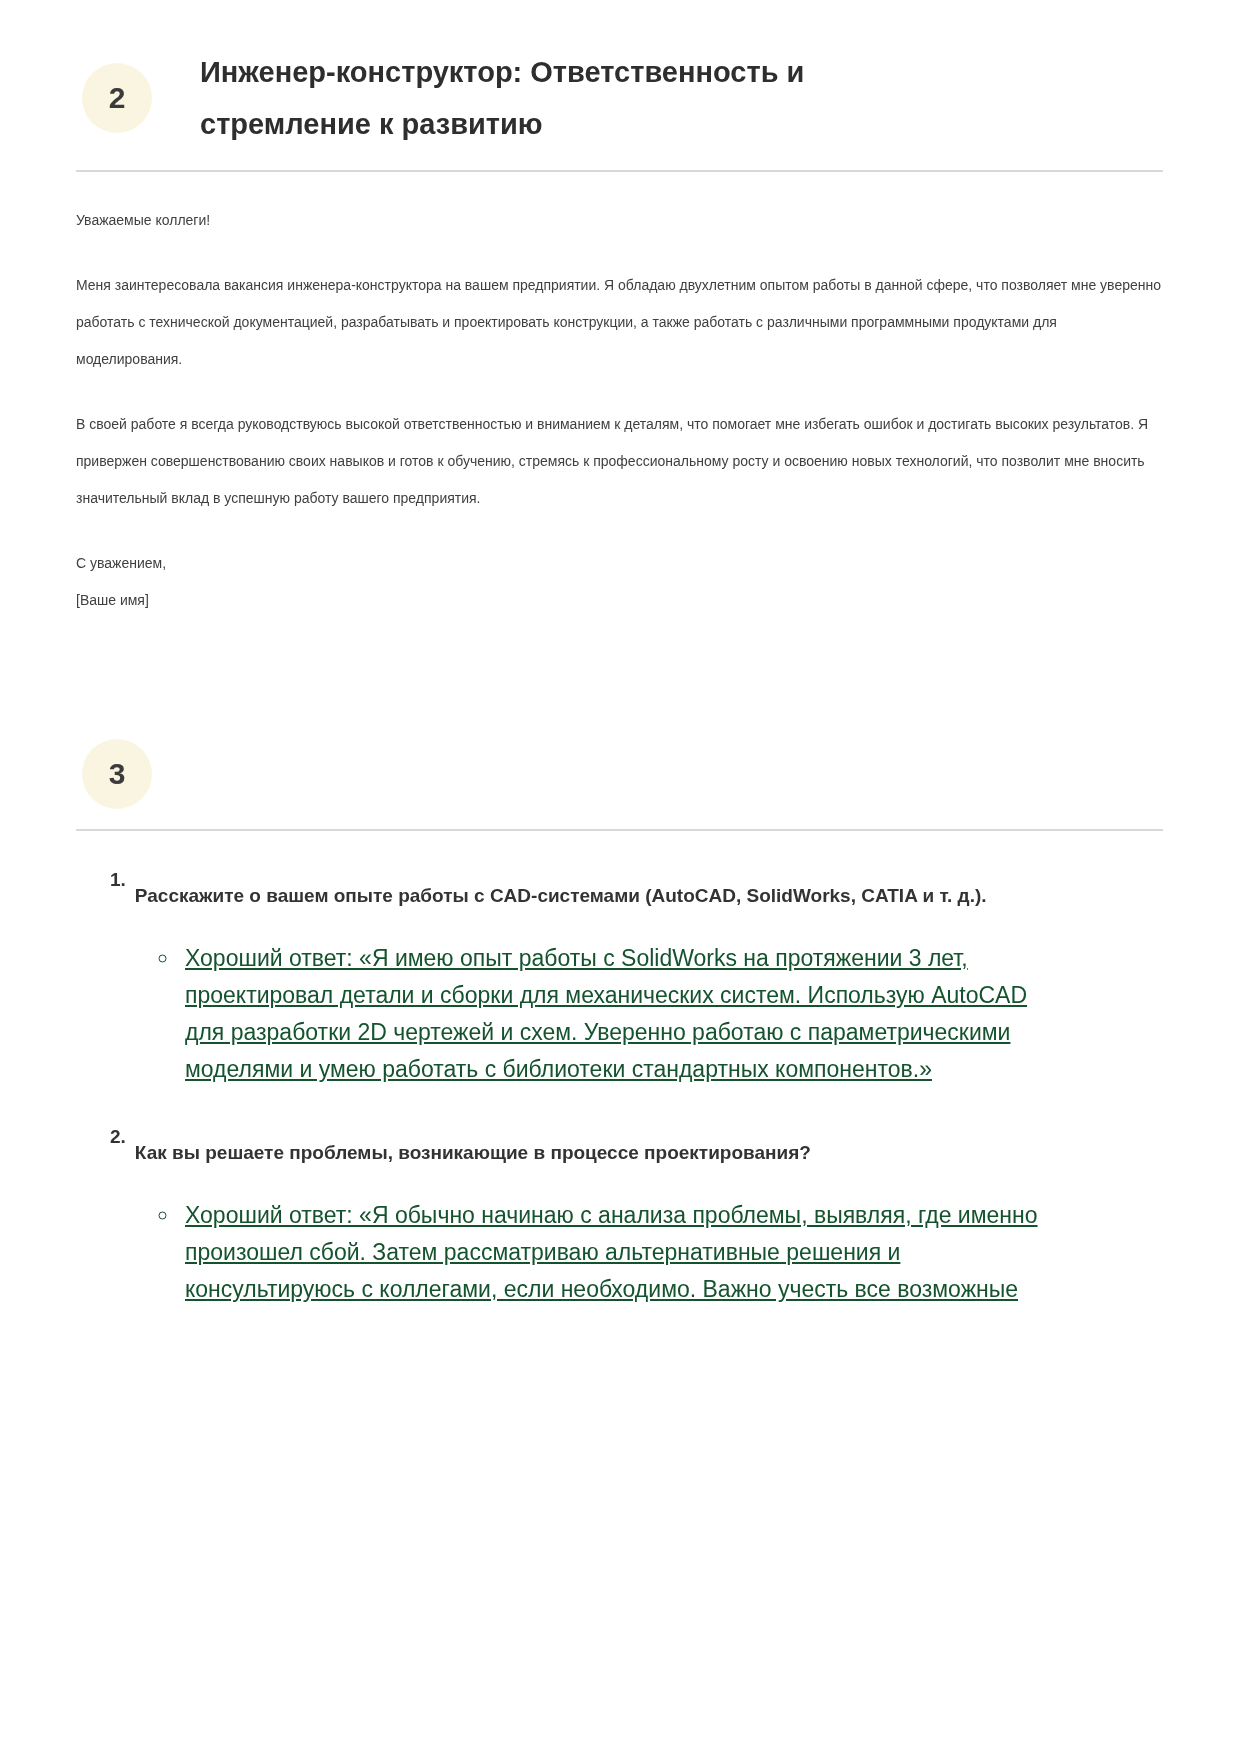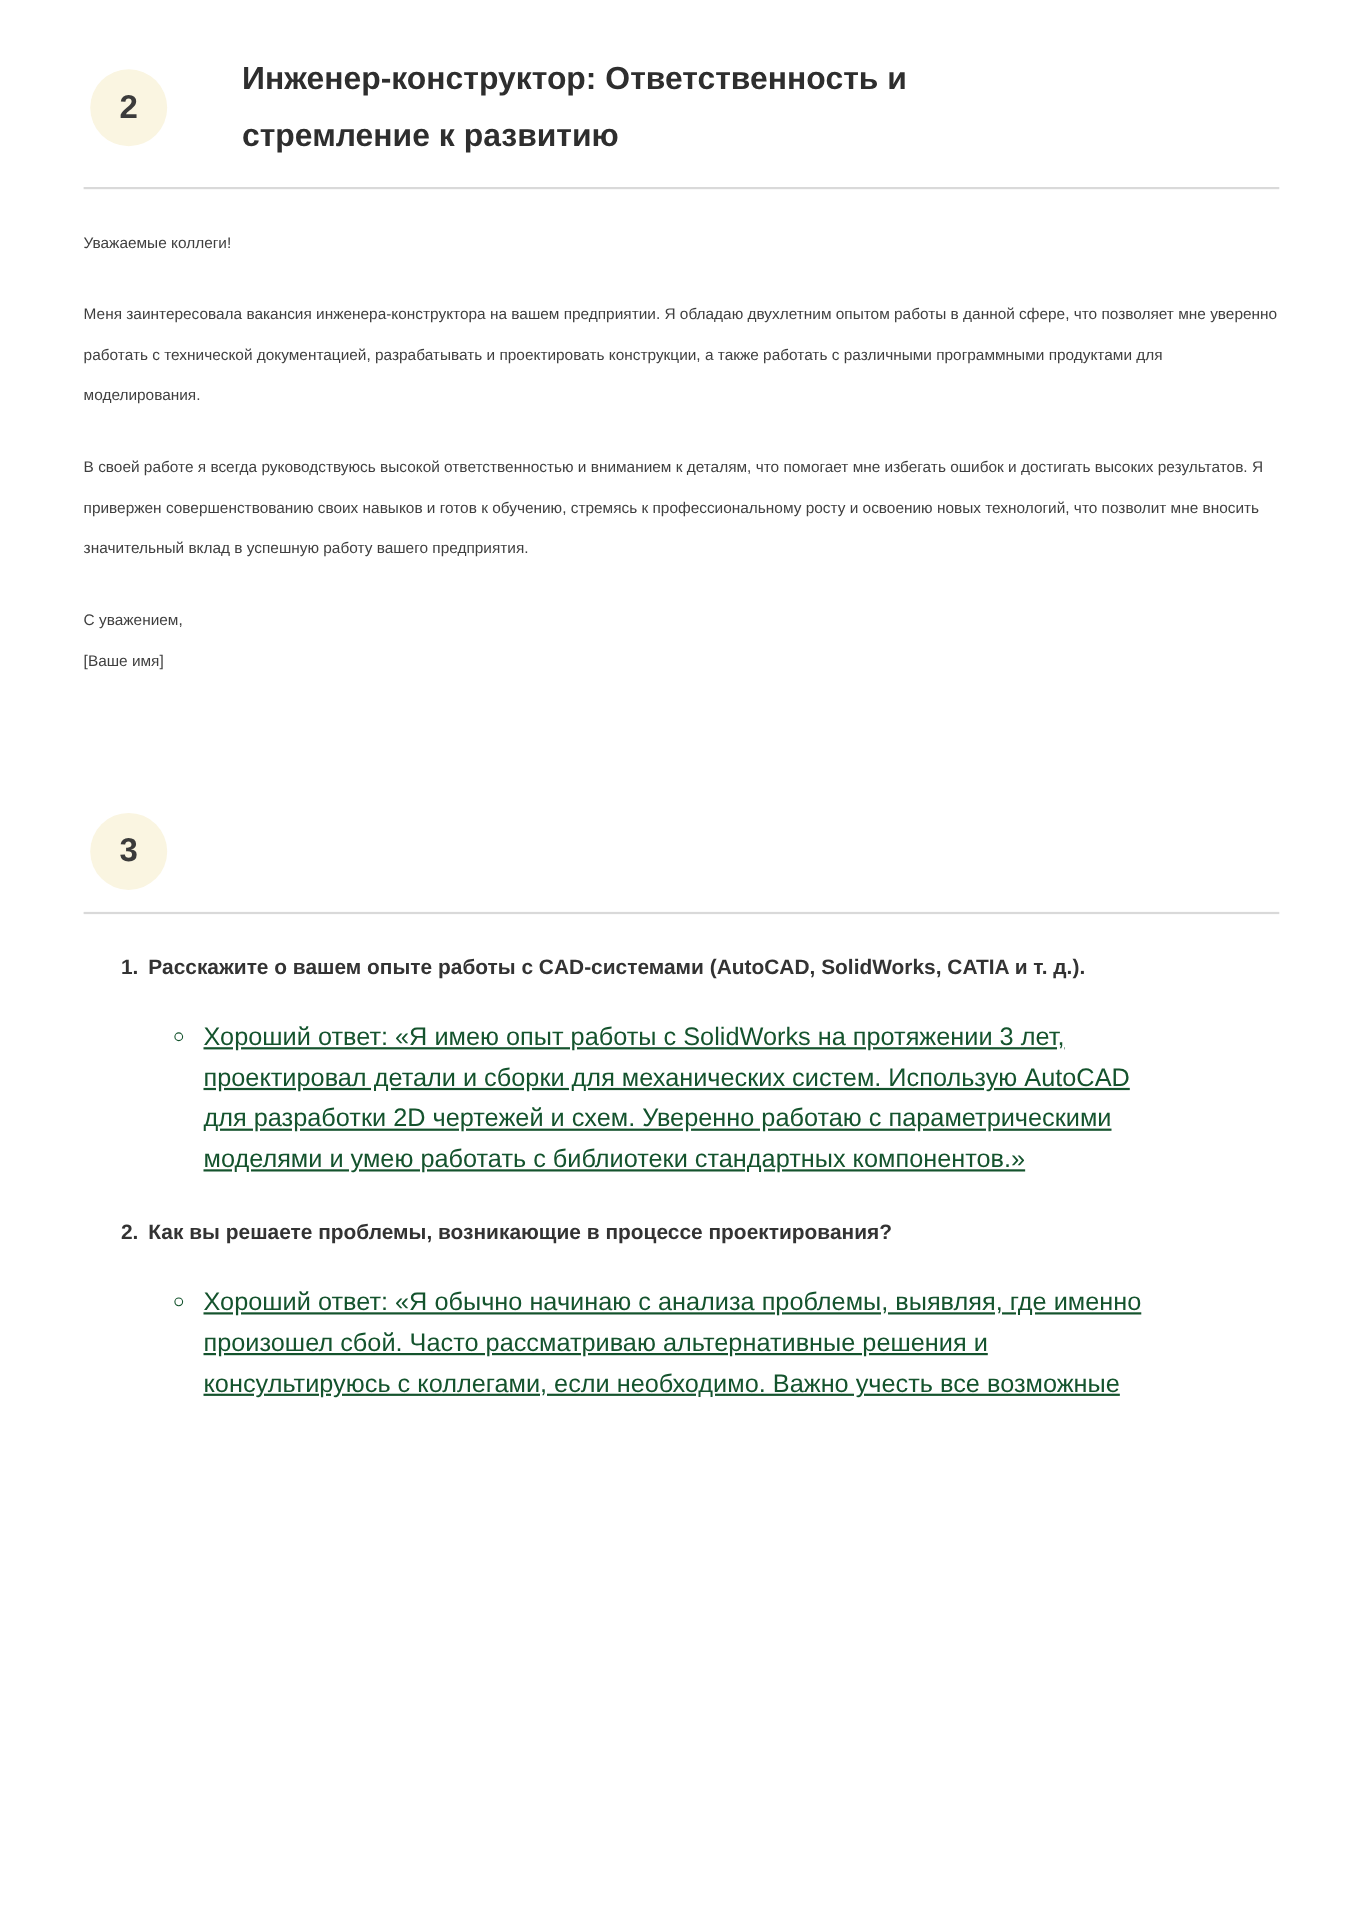--- a/index.html
+++ b/index.html
@@ -31,21 +31,20 @@
     font-weight: 700;
     display: flex;
     align-items: center;
     justify-content: center;
   }
   .section-title {
     font-size: 29px;
     font-weight: 700;
     color: #2e2e2e;
     line-height: 52px;
-    margin-left: 20px;
   }
   .title-s2 { max-width: 760px; }
   .title-s3 { max-width: 900px; }
   .rule {
     border: none;
     border-top: 2px solid #d9d9d9;
     margin-top: 20px;
   }
   .body-text p {
     font-size: 14px;
@@ -61,21 +60,21 @@
     display: flex;
     gap: 9px;
     padding-left: 34px;
     margin-top: 30px;
     font-size: 19px;
     line-height: 37px;
     font-weight: 700;
     color: #333333;
   }
   .q-num { flex: 0 0 auto; }
-  .q-text { max-width: 900px; }
+  .q-text { max-width: 900px; margin-top: 16px; }
   .answers {
     margin-top: 26px;
     list-style: circle;
     padding-left: 104px;
   }
   .answers li {
     font-size: 23px;
     line-height: 37px;
     color: #14532d;
     padding-left: 5px;
@@ -123,20 +122,20 @@
           <li>Хороший ответ: «Я имею опыт работы с SolidWorks на протяжении 3 лет, проектировал детали и сборки для механических систем. Использую AutoCAD для разработки 2D чертежей и схем. Уверенно работаю с параметрическими моделями и умею работать с библиотеки стандартных компонентов.»</li>
         </ul>
       </div>
 
       <div class="faq-item">
         <div class="question">
           <span class="q-num">2.</span>
           <span class="q-text">Как вы решаете проблемы, возникающие в процессе проектирования?</span>
         </div>
         <ul class="answers">
-          <li>Хороший ответ: «Я обычно начинаю с анализа проблемы, выявляя, где именно произошел сбой. Часто рассматриваю альтернативные решения и консультируюсь с коллегами, если необходимо. Важно учесть все возможные</li>
+          <li>Хороший ответ: «Я обычно начинаю с анализа проблемы, выявляя, где именно произошел сбой. Затем рассматриваю альтернативные решения и консультируюсь с коллегами, если необходимо. Важно учесть все возможные</li>
         </ul>
       </div>
 
     </div>
   </section>
 
 </div>
 
 </body></html>

